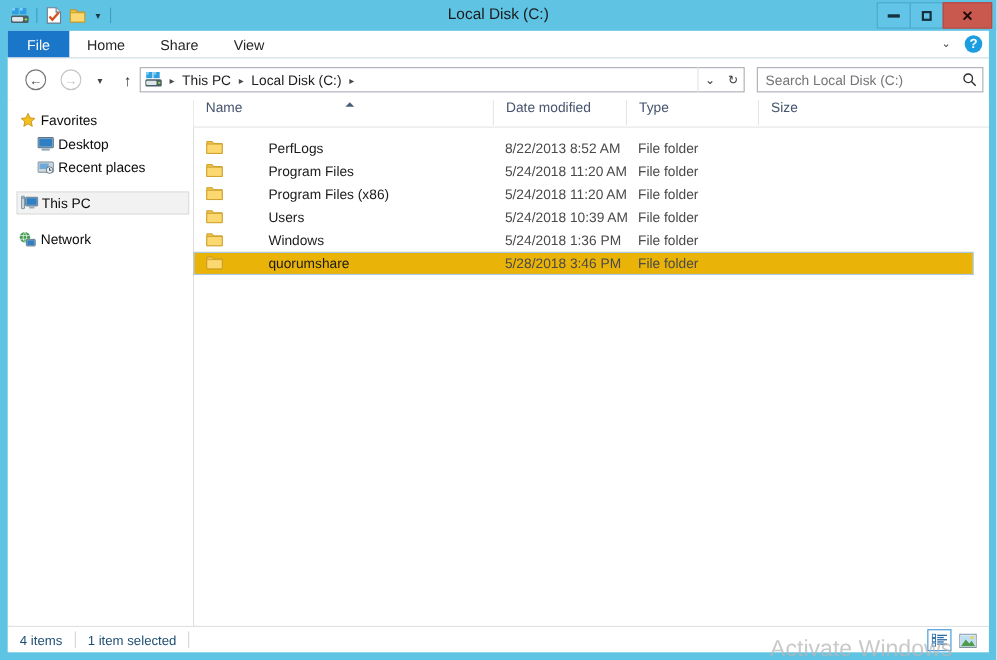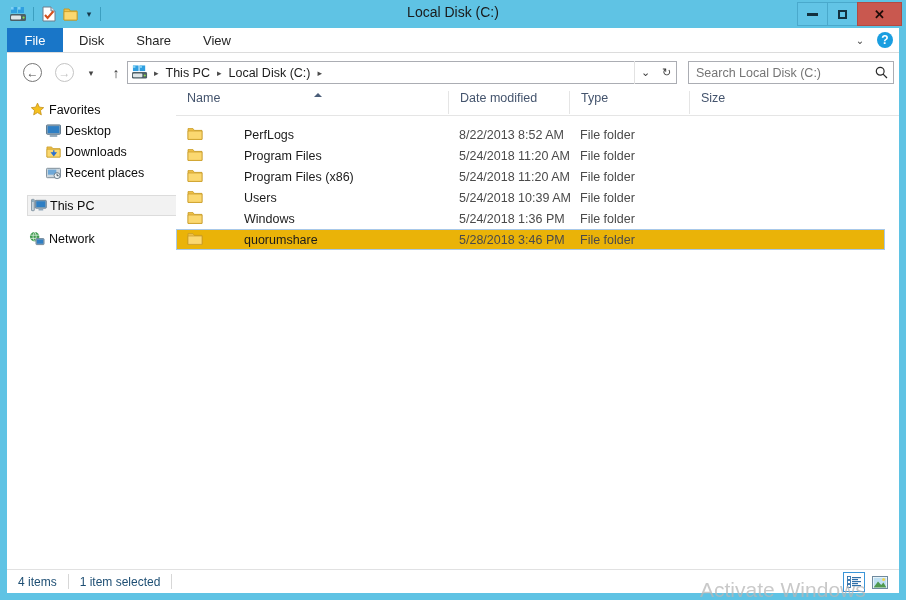--- a/index.html
+++ b/index.html
@@ -256,24 +256,24 @@
     position: absolute;
     left: 7px; top: 91px;
     width: 892px; height: 478px;
     background: #ffffff;
     box-sizing: border-box;
   }
 
   
   #navpane {
     position: absolute;
-    left: 16px; top: 0;
+    left: 4px; top: 0;
     width: 168px; height: 478px;
     background: #ffffff;
-    border-right: 7px solid #737373;
+    border-right: 3px solid #737373;
     box-sizing: border-box;
     padding-top: 8px;
   }
   .nav-item {
     display: flex;
     align-items: center;
     height: 21px;
     font-size: 12.5px;
     color: #0b0b0b;
     padding-left: 26px;
@@ -459,21 +459,21 @@
       <div class="win-btn">
         <span class="glyph-max"></span>
       </div>
       <div class="win-btn close">✕</div>
     </div>
   </div>
 
   <div id="ribbon">
     <div id="ribbon-tabs">
       <div class="rtab file">File</div>
-      <div class="rtab">Disk</div>
+      <div class="rtab">Home</div>
       <div class="rtab">Share</div>
       <div class="rtab">View</div>
     </div>
     <div id="ribbon-right">
       <div class="ribbon-caret">⌄</div>
       <div class="help-btn">?</div>
     </div>
   </div>
 
   <div id="navbar">
@@ -535,30 +535,20 @@
         <span class="ni-icon">
           <svg width="15" height="14" viewBox="0 0 16 14">
             <rect x="0.5" y="0.5" width="15" height="10" rx="1" fill="#8fa8bb" stroke="#5a7388"></rect>
             <rect x="1.8" y="1.8" width="12.4" height="7.4" fill="#2f7fc4"></rect>
             <rect x="4" y="11.3" width="8" height="2" fill="#8fa8bb"></rect>
           </svg>
         </span>
         <span>Desktop</span>
       </div>
 
-      <div class="nav-item child">
-        <span class="ni-icon">
-          <svg width="15" height="14" viewBox="0 0 16 14">
-            <path d="M1 1.6h5l1.3 1.8H15v9H1z" fill="#f0c14b" stroke="#c79a22" stroke-width="0.8"></path>
-            <path d="M1 4h14v8.4H1z" fill="#fbd870" stroke="#c79a22" stroke-width="0.7"></path>
-            <path d="M8.3 5v4.2M8.3 10.6 L6.2 7.9 h4.2z" fill="#2a6fd0" stroke="#2a6fd0" stroke-width="1.4"></path>
-          </svg>
-        </span>
-        <span>Downloads</span>
-      </div>
 
       <div class="nav-item child">
         <span class="ni-icon">
           <svg width="15" height="14" viewBox="0 0 16 14">
             <rect x="0.5" y="2" width="15" height="10" rx="1" fill="#cfd8de" stroke="#7b8b96"></rect>
             <rect x="2" y="3.4" width="9" height="5.4" fill="#6ea8d8"></rect>
             <circle cx="11.8" cy="9.8" r="3.2" fill="#eef3f6" stroke="#5f7280" stroke-width="0.9"></circle>
             <path d="M11.8 7.8v2.1h1.7" stroke="#394a55" stroke-width="1" fill="none"></path>
           </svg>
         </span>

